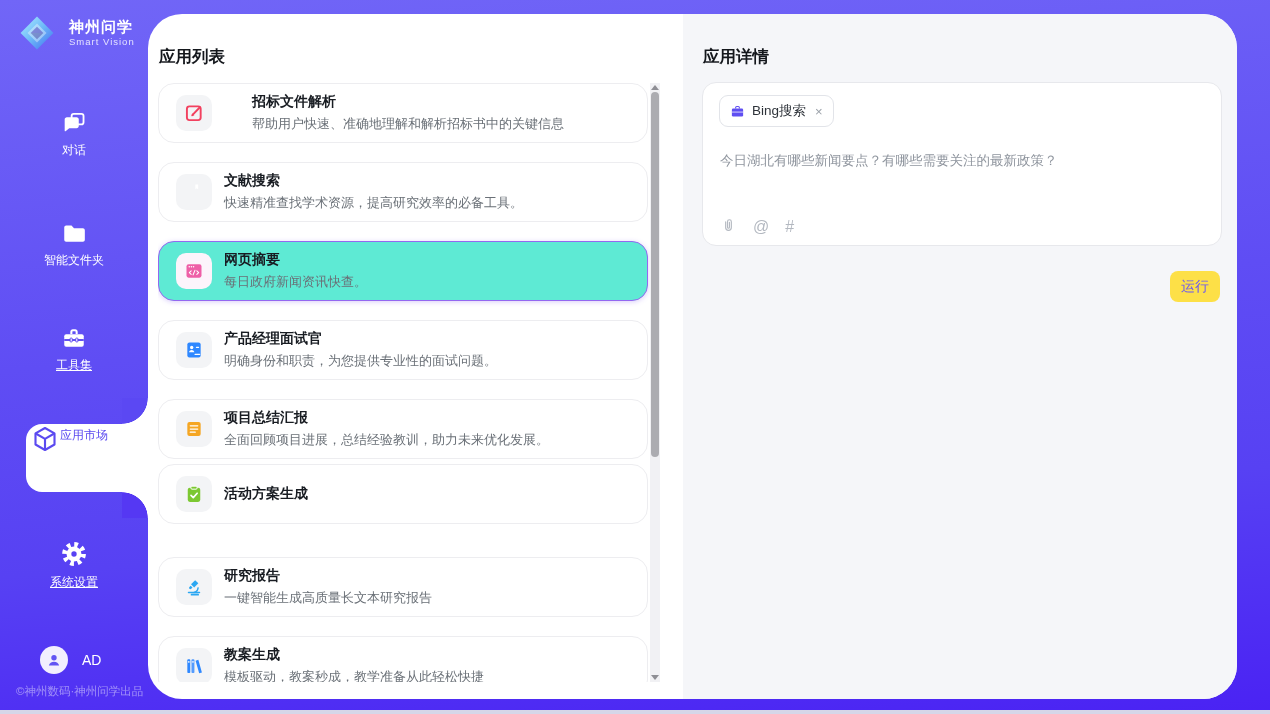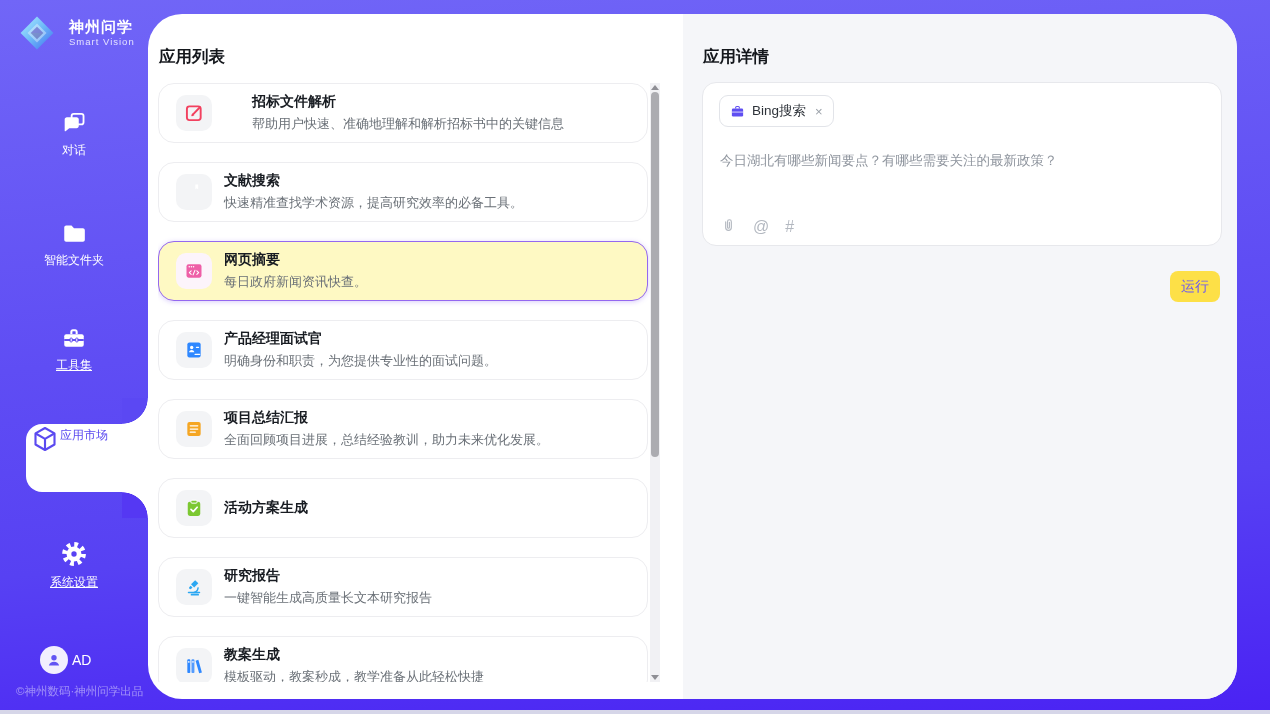--- a/index.html
+++ b/index.html
@@ -26,32 +26,32 @@
 
   
   .tab-bubble{position:absolute;left:26px;top:424px;width:122px;height:68px;background:#ffffff;border-radius:16px 0 0 16px;}
   .tab-bubble::before{content:"";position:absolute;right:0;top:-26px;width:26px;height:26px;
     background:radial-gradient(circle 26px at 0 0,#5b48f3 0 25.4px,#ffffff 26px);}
   .tab-bubble::after{content:"";position:absolute;right:0;bottom:-26px;width:26px;height:26px;
     background:radial-gradient(circle 26px at 0 100%,#5538f3 0 25.4px,#ffffff 26px);}
   .tab-inner{position:absolute;left:0;top:0;width:86px;height:68px;display:flex;flex-direction:row;align-items:flex-start;justify-content:center;}
   .tab-inner .nav-label{color:#5b4af0;margin-top:3px;}
 
-  .user-row{position:absolute;left:40px;top:646px;display:flex;align-items:center;gap:4px;cursor:pointer;}
+  .user-row{position:absolute;left:40px;top:646px;display:flex;align-items:center;gap:14px;cursor:pointer;}
   .avatar{width:28px;height:28px;border-radius:50%;background:#f2effe;display:flex;align-items:center;justify-content:center;}
   .user-name{color:#fff;font-size:14px;}
   .side-footer{position:absolute;left:16px;top:684px;color:rgba(255,255,255,0.45);font-size:11.5px;}
 
   
   .panel-title{position:absolute;font-size:16.5px;font-weight:bold;color:#14171c;}
   .list-title{left:11px;top:32px;}
   .detail-title{left:20px;top:32px;}
   .list-viewport{position:absolute;left:10px;top:69px;width:492px;height:599px;overflow:hidden;}
   .card{position:absolute;left:0;width:488px;height:58px;background:#fff;border:1px solid #ededf0;border-radius:16px;display:flex;align-items:center;cursor:pointer;}
-  .card.selected{background:#fef9c3;border:1px solid #9468f0;box-shadow:0 1px 5px rgba(125,84,240,.28);}
+  .card.selected{background:#5eead4;border:1px solid #9468f0;box-shadow:0 1px 5px rgba(125,84,240,.28);}
   .tile{width:36px;height:36px;border-radius:10px;background:#f3f4f6;margin-left:17px;display:flex;align-items:center;justify-content:center;flex:none;}
   .card.selected .tile{background:#fcf4fb;}
   .meta{margin-left:12px;display:flex;flex-direction:column;gap:4px;}
   .app-name{font-size:14px;font-weight:bold;color:#181c22;}
   .app-desc{font-size:13px;color:#6a7077;}
 
   
   .scrollbar{position:absolute;left:502px;top:69px;width:10px;height:599px;background:#f1f1f4;}
   .sb-thumb{position:absolute;left:1px;top:9px;width:8px;height:365px;background:#acacb1;border-radius:4px;}
   .sb-arrow-up{position:absolute;left:1px;top:2px;width:0;height:0;border-left:4px solid transparent;border-right:4px solid transparent;border-bottom:5px solid #8e8e94;}
@@ -239,21 +239,21 @@
           <svg width="20" height="20" viewBox="0 0 24 24">
             <rect x="4" y="3.5" width="16" height="17" rx="2.5" fill="#f5a623"></rect>
             <path d="M7.5 8.2h9M7.5 12h9M7.5 15.8h6" stroke="#fff" stroke-width="1.5" stroke-linecap="round"></path>
           </svg>
         </div>
         <div class="meta">
           <div class="app-name">项目总结汇报</div>
           <div class="app-desc">全面回顾项目进展，总结经验教训，助力未来优化发展。</div>
         </div>
       </div>
-      <div class="card" style="top: 395px;">
+      <div class="card" style="top: 381px;">
         <div class="tile">
           <svg width="20" height="20" viewBox="0 0 24 24">
             <rect x="4.5" y="4.5" width="15" height="17" rx="2.5" fill="#7cc832"></rect>
             <rect x="8.3" y="2.6" width="7.4" height="3.6" rx="1.3" fill="#7cc832" stroke="#fff" stroke-width="1.2"></rect>
             <path d="M8.4 13.6l2.7 2.7 4.7-5.2" fill="none" stroke="#fff" stroke-width="2" stroke-linecap="round" stroke-linejoin="round"></path>
           </svg>
         </div>
         <div class="meta">
           <div class="app-name">活动方案生成</div>
         </div>

